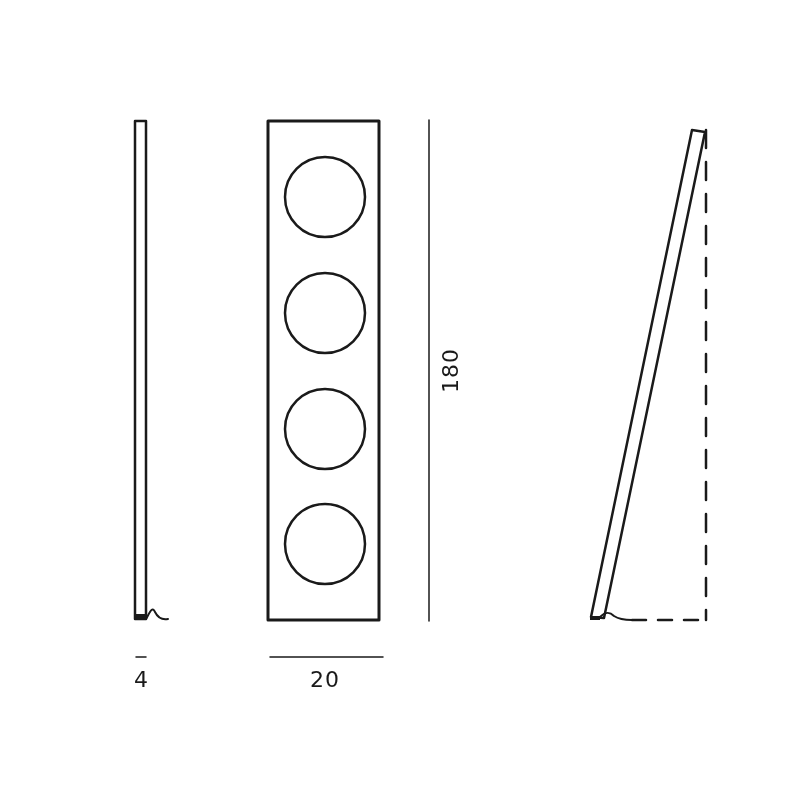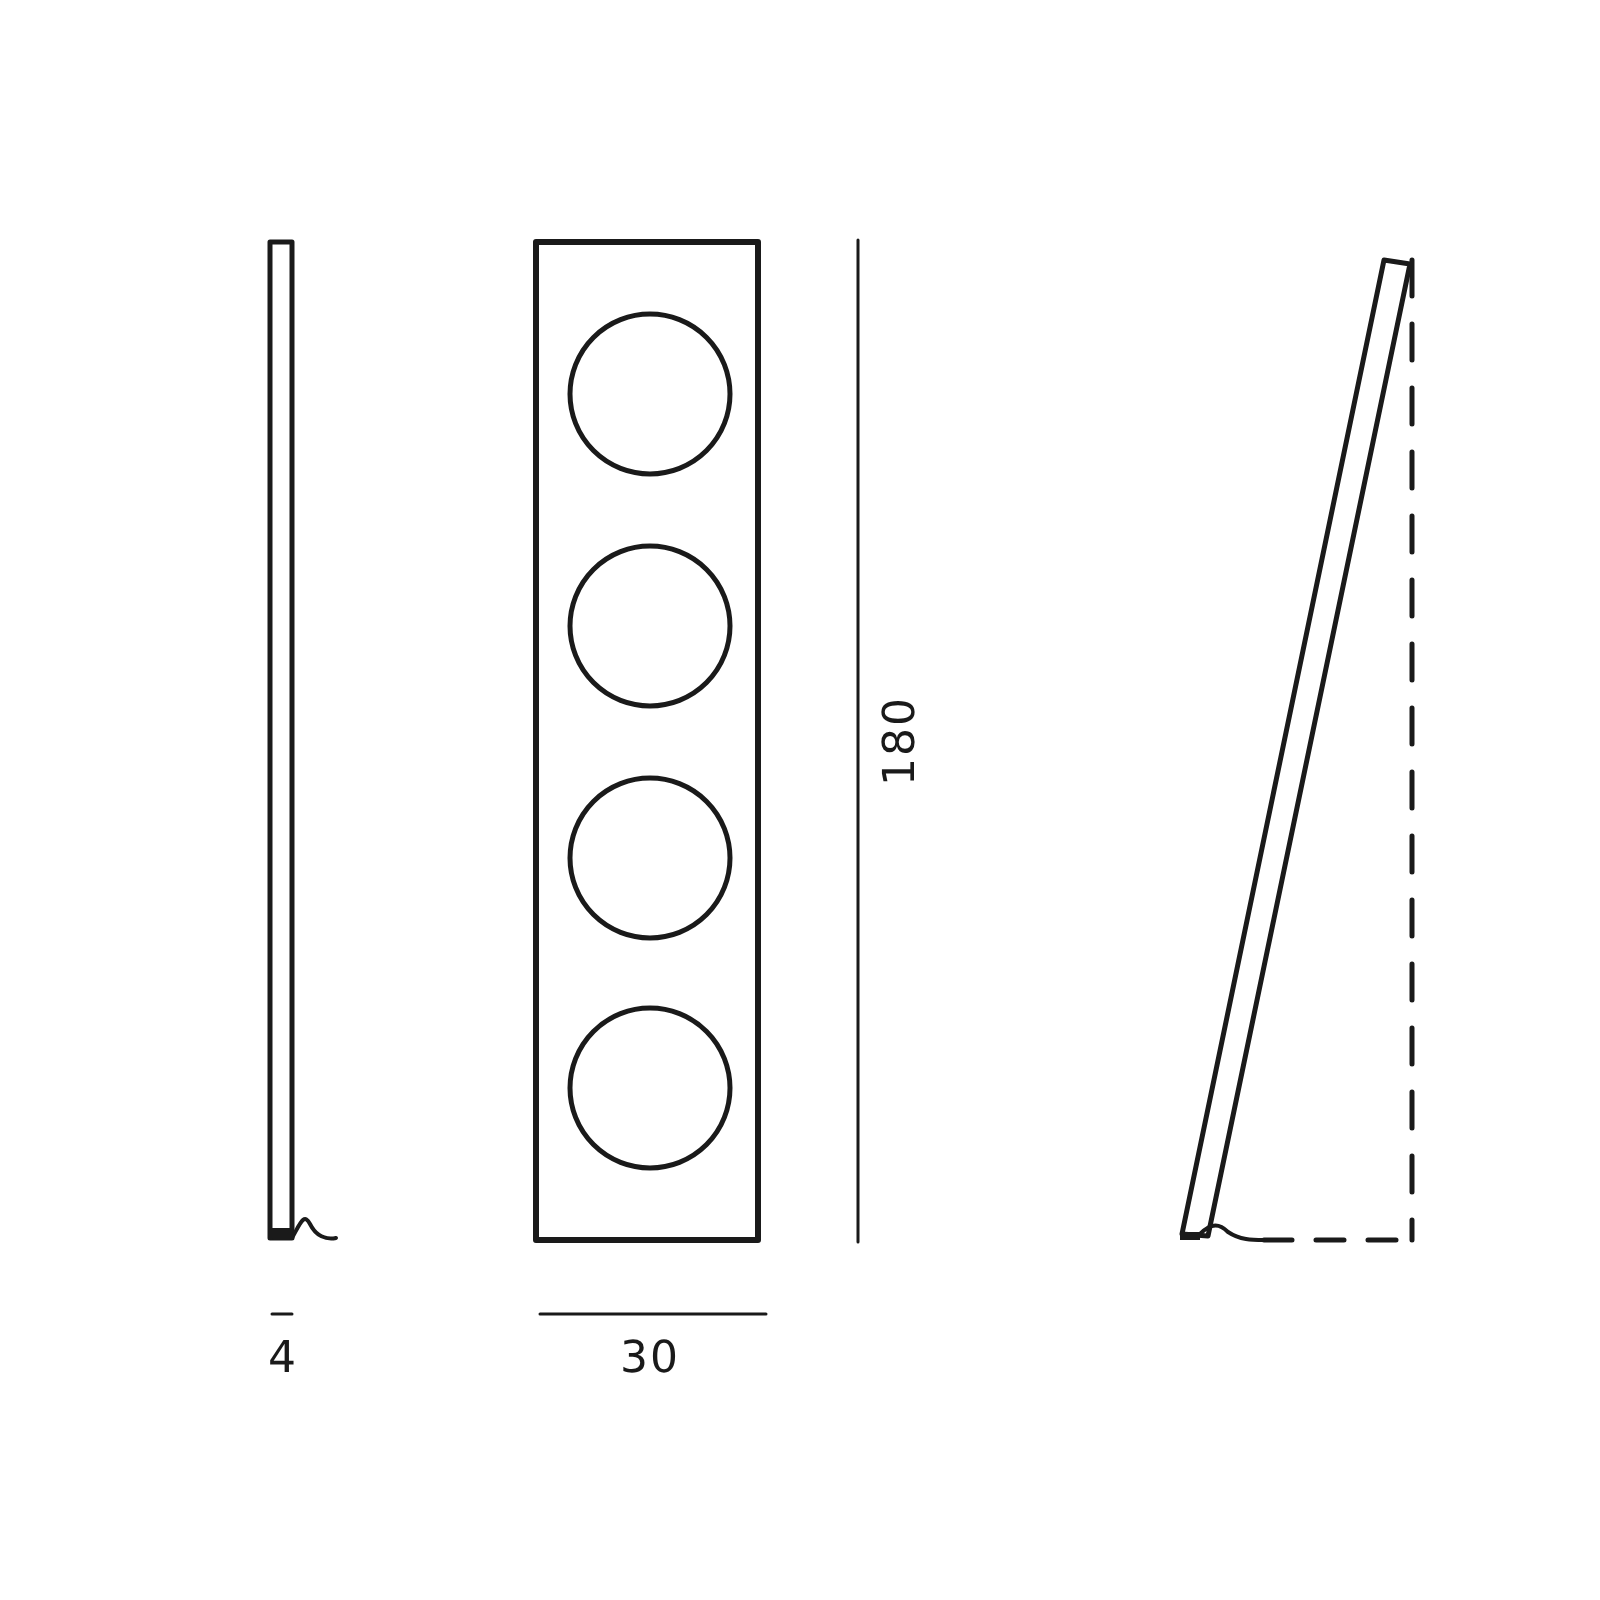--- a/index.html
+++ b/index.html
@@ -52,14 +52,14 @@
       <path d="M600 617 C606 611 610 612 614 616 C620 620 626 620 632 620" stroke-width="2"></path>
       <rect x="590" y="616" width="10" height="4" fill="#1a1a1a" stroke="none"></rect>
 
       <line x1="706" y1="130" x2="706" y2="620" stroke-width="2.5" stroke-dasharray="18 14"></line>
       <line x1="632" y1="620" x2="706" y2="620" stroke-width="2.5" stroke-dasharray="14 12"></line>
     </g>
   </g>
 </svg>
 
 <div class="label" id="label-depth">4</div>
-<div class="label" id="label-width">30</div>
+<div class="label" id="label-width">20</div>
 <div class="label" id="label-height">180</div>
 
 </body></html>

